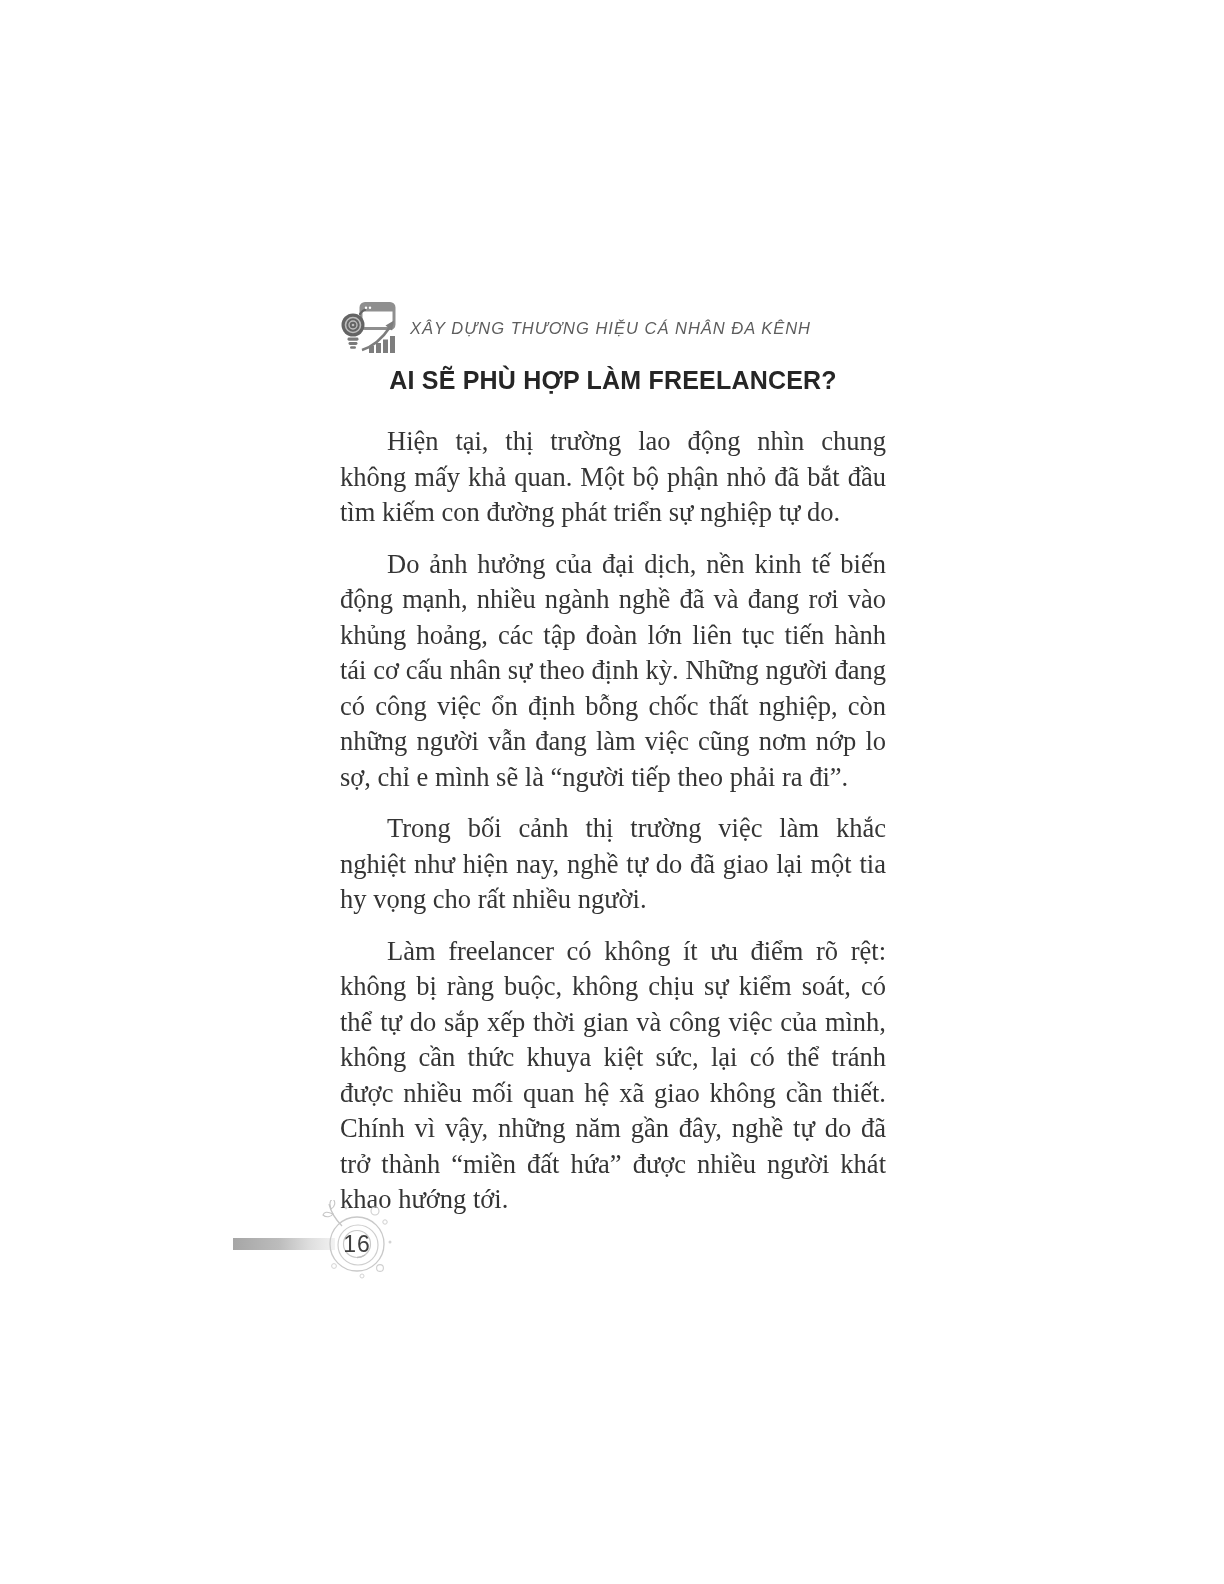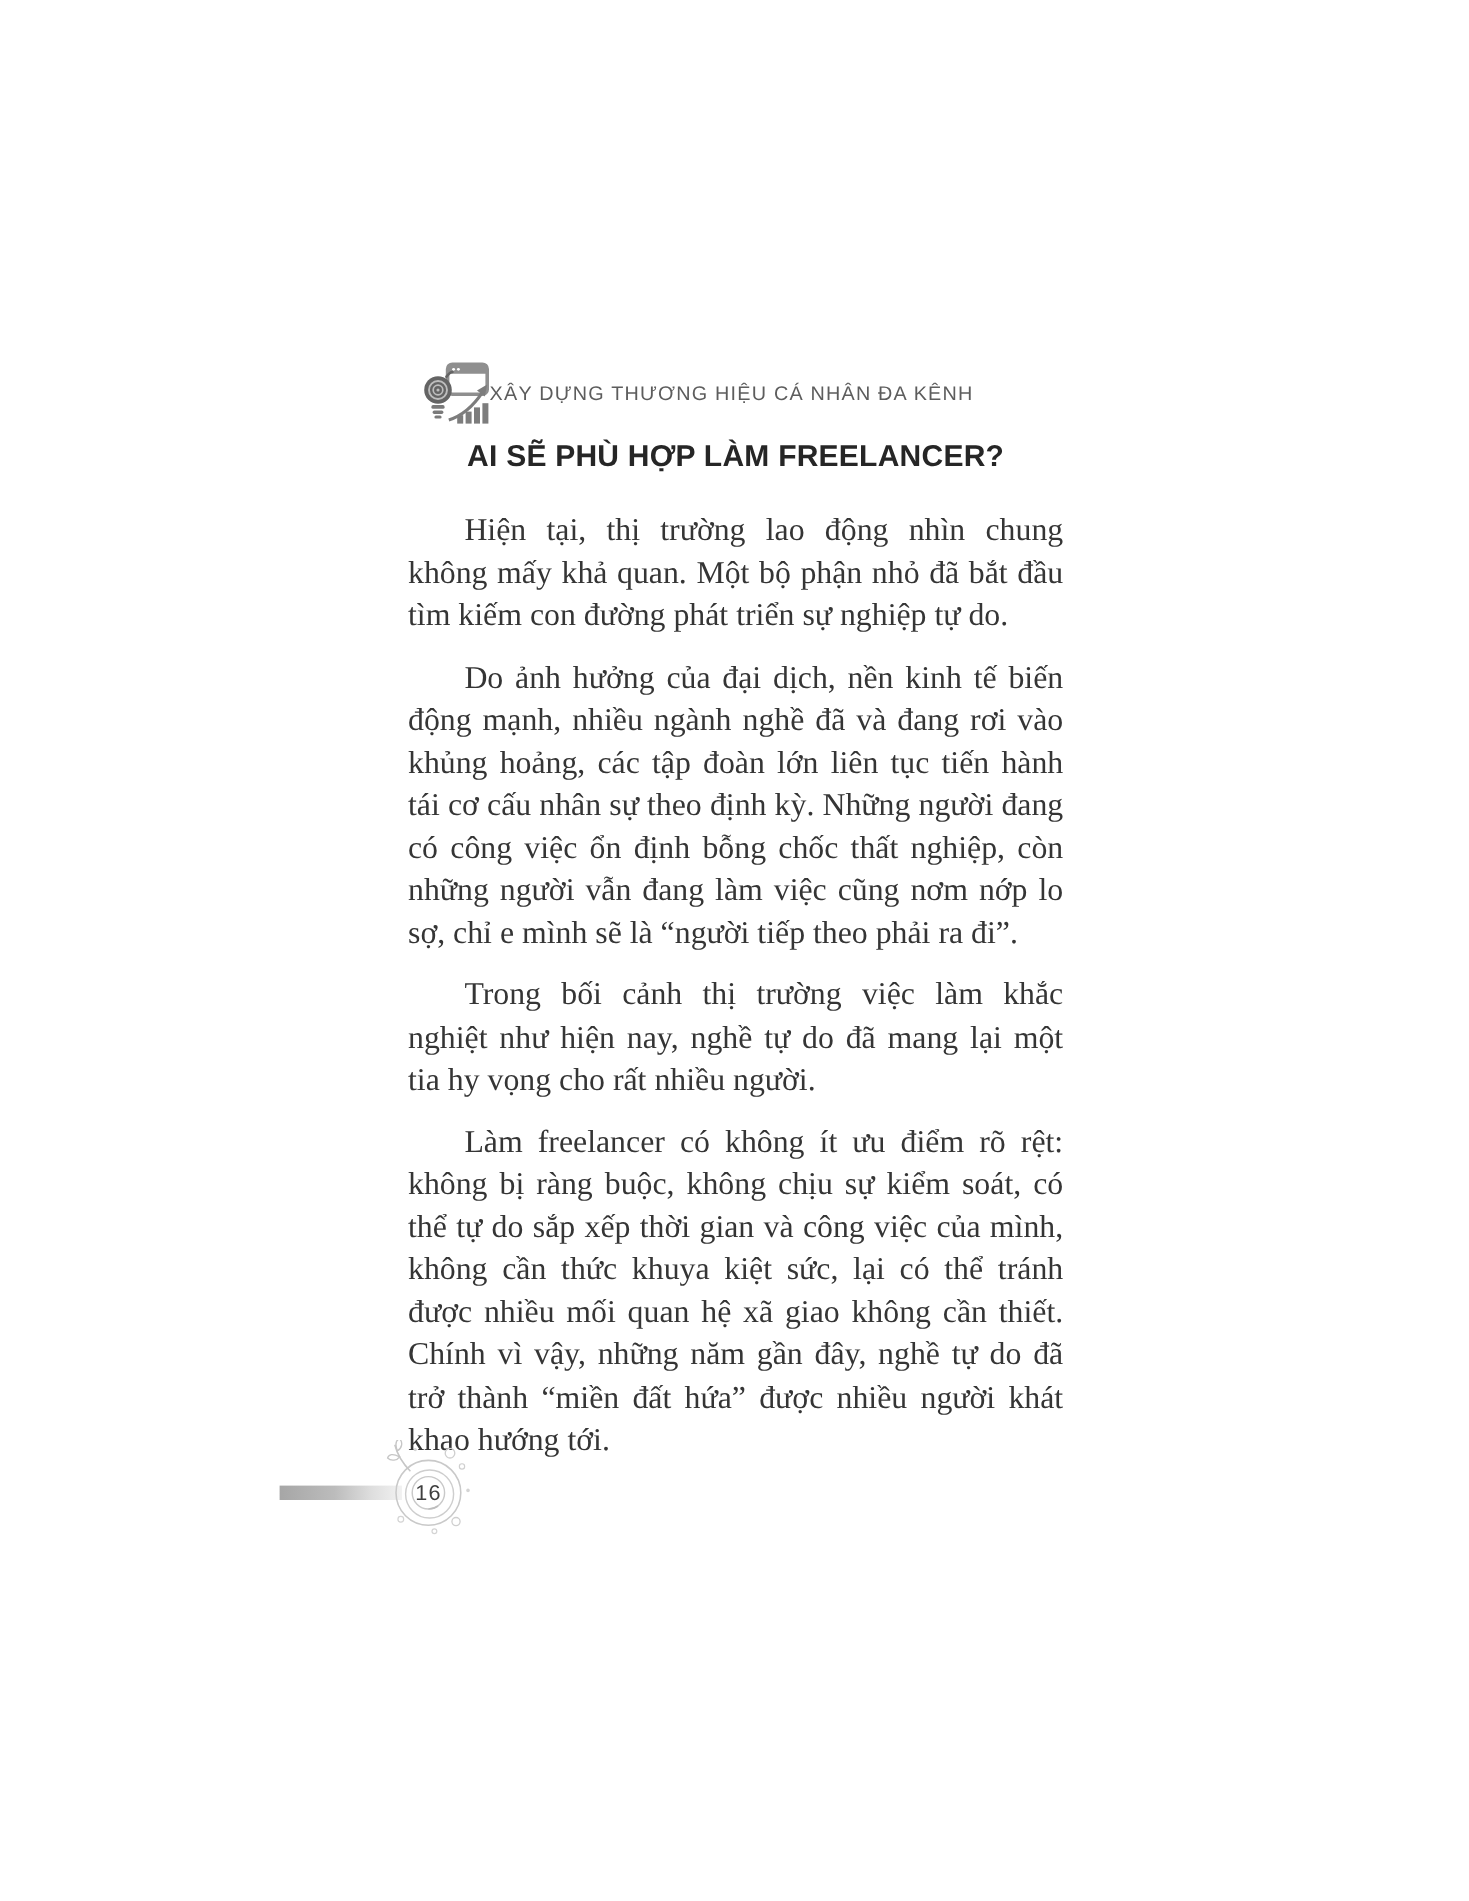--- a/index.html
+++ b/index.html
@@ -8,25 +8,27 @@
     width: 1224px;
     height: 1584px;
     background: #ffffff;
     overflow: hidden;
     font-family: "Liberation Serif", serif;
   }
 
   
   .running-header {
     position: absolute;
-    left: 352px;
+    left: 340px;
     top: 301px;
     width: 546px;
     display: flex;
     align-items: center;
+    gap: 14px;
+    font-style: italic;
   }
   .logo { width: 56px; height: 54px; flex: 0 0 auto; }
   .logo svg { display: block; width: 100%; height: 100%; }
   .brand-text {
     font-family: "Liberation Sans", sans-serif;
     font-size: 16.5px;
     color: #5d5d5d;
     letter-spacing: 1px;
     white-space: nowrap;
   }
@@ -85,21 +87,21 @@
   }
   .page-number {
     position: absolute;
     left: 1px;
     top: 31px;
     width: 76px;
     height: 26px;
     line-height: 26px;
     text-align: center;
     font-family: "Liberation Sans", sans-serif;
-    font-size: 18px;
+    font-size: 23px;
     font-weight: 400;
     letter-spacing: 1px;
     color: #3f3f3f;
   }
 </style>
 </head>
 <body>
 
 <div class="page">
 
@@ -131,21 +133,21 @@
       </svg>
     </span>
     <span class="brand-text">XÂY DỰNG THƯƠNG HIỆU CÁ NHÂN ĐA KÊNH</span>
   </header>
 
   <h1 class="chapter-title">AI SẼ PHÙ HỢP LÀM FREELANCER?</h1>
 
   <main class="article-body">
       <p class="body-para">Hiện tại, thị trường lao động nhìn chung không mấy khả quan. Một bộ phận nhỏ đã bắt đầu tìm kiếm con đường phát triển sự nghiệp tự do.</p>
       <p class="body-para">Do ảnh hưởng của đại dịch, nền kinh tế biến động mạnh, nhiều ngành nghề đã và đang rơi vào khủng hoảng, các tập đoàn lớn liên tục tiến hành tái cơ cấu nhân sự theo định kỳ. Những người đang có công việc ổn định bỗng chốc thất nghiệp, còn những người vẫn đang làm việc cũng nơm nớp lo sợ, chỉ e mình sẽ là “người tiếp theo phải ra đi”.</p>
-      <p class="body-para">Trong bối cảnh thị trường việc làm khắc nghiệt như hiện nay, nghề tự do đã mang lại một tia hy vọng cho rất nhiều người.</p>
+      <p class="body-para">Trong bối cảnh thị trường việc làm khắc nghiệt như hiện nay, nghề tự do đã giao lại một tia hy vọng cho rất nhiều người.</p>
       <p class="body-para">Làm freelancer có không ít ưu điểm rõ rệt: không bị ràng buộc, không chịu sự kiểm soát, có thể tự do sắp xếp thời gian và công việc của mình, không cần thức khuya kiệt sức, lại có thể tránh được nhiều mối quan hệ xã giao không cần thiết. Chính vì vậy, những năm gần đây, nghề tự do đã trở thành “miền đất hứa” được nhiều người khát khao hướng tới.</p>
     </main>
 
   <footer>
     <div class="footer-bar"></div>
     <div class="page-number-ornament">
       <svg viewBox="0 0 78 86" xmlns="http://www.w3.org/2000/svg">
 
         <circle cx="39" cy="44" r="27" fill="none" stroke="#c9c9c9" stroke-width="1.3"></circle>
         <circle cx="40" cy="45" r="20" fill="none" stroke="#cecece" stroke-width="1.2"></circle>

